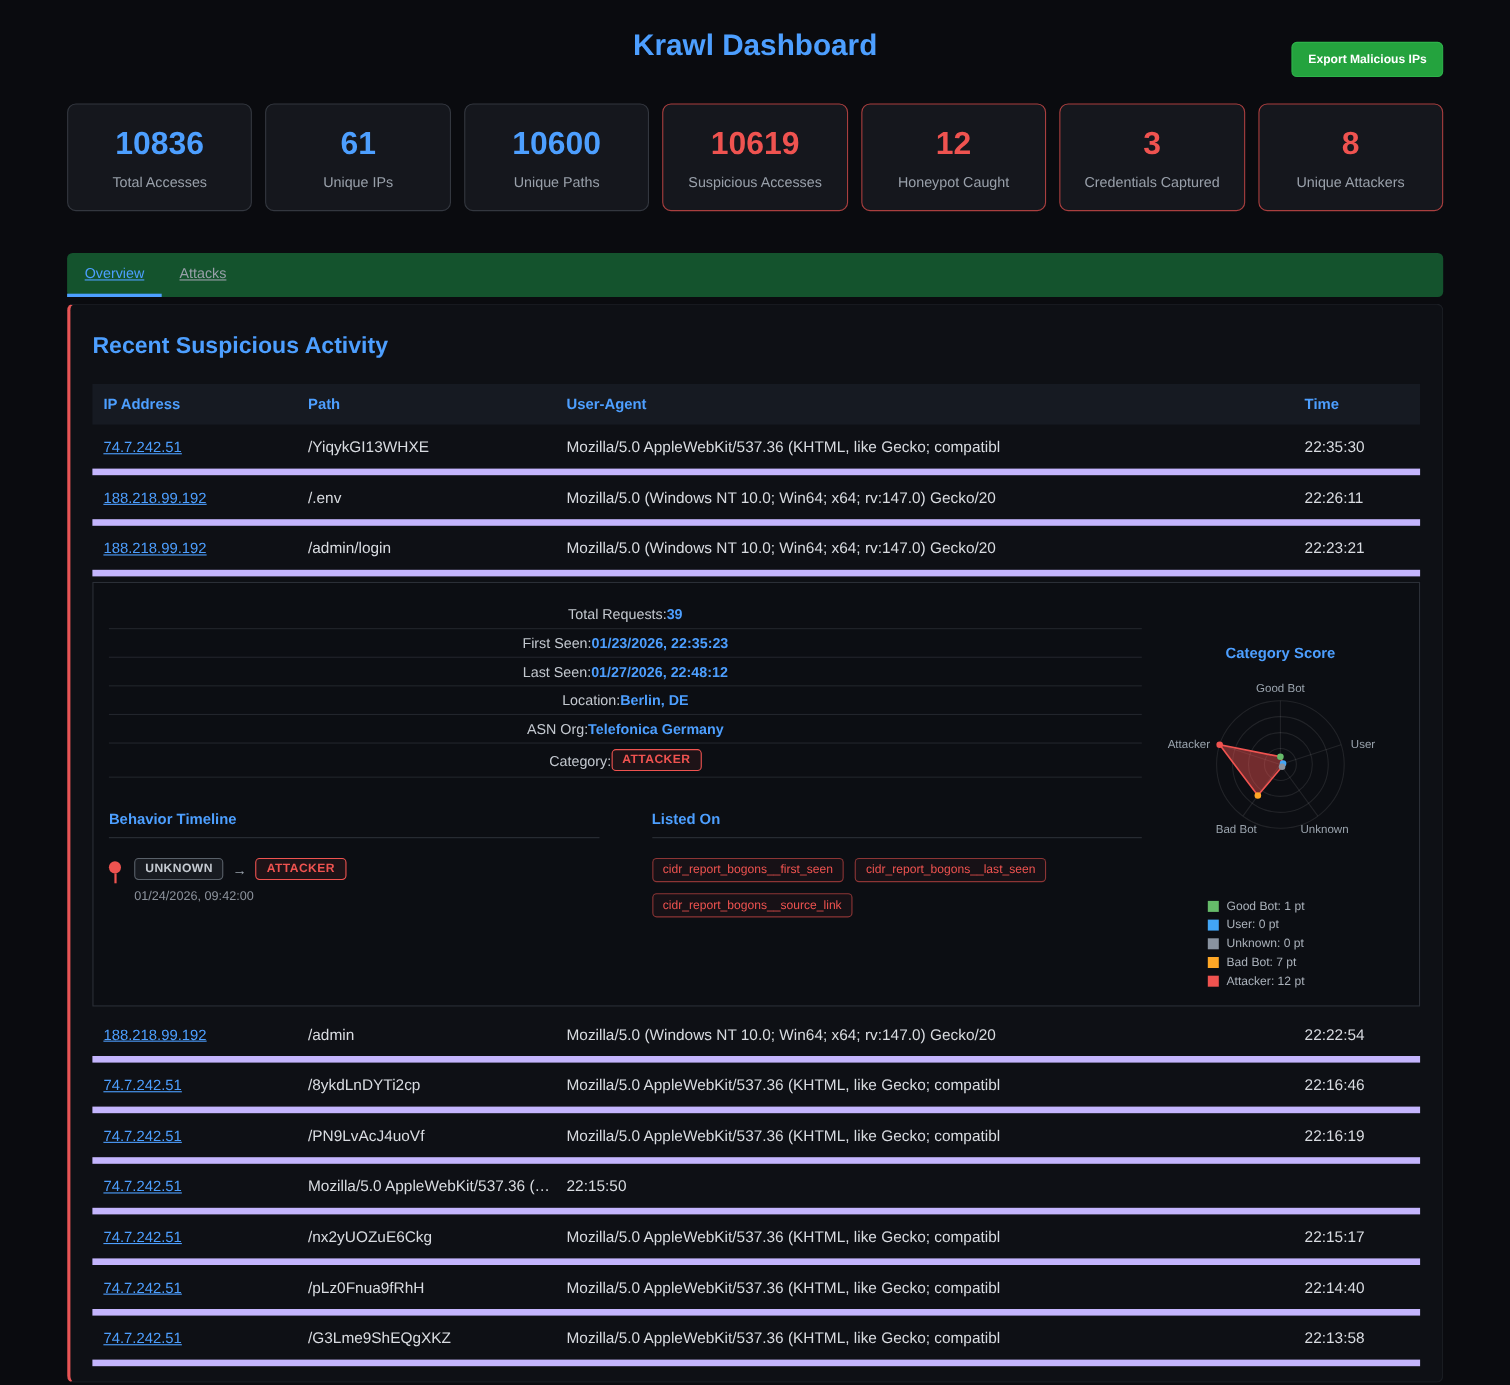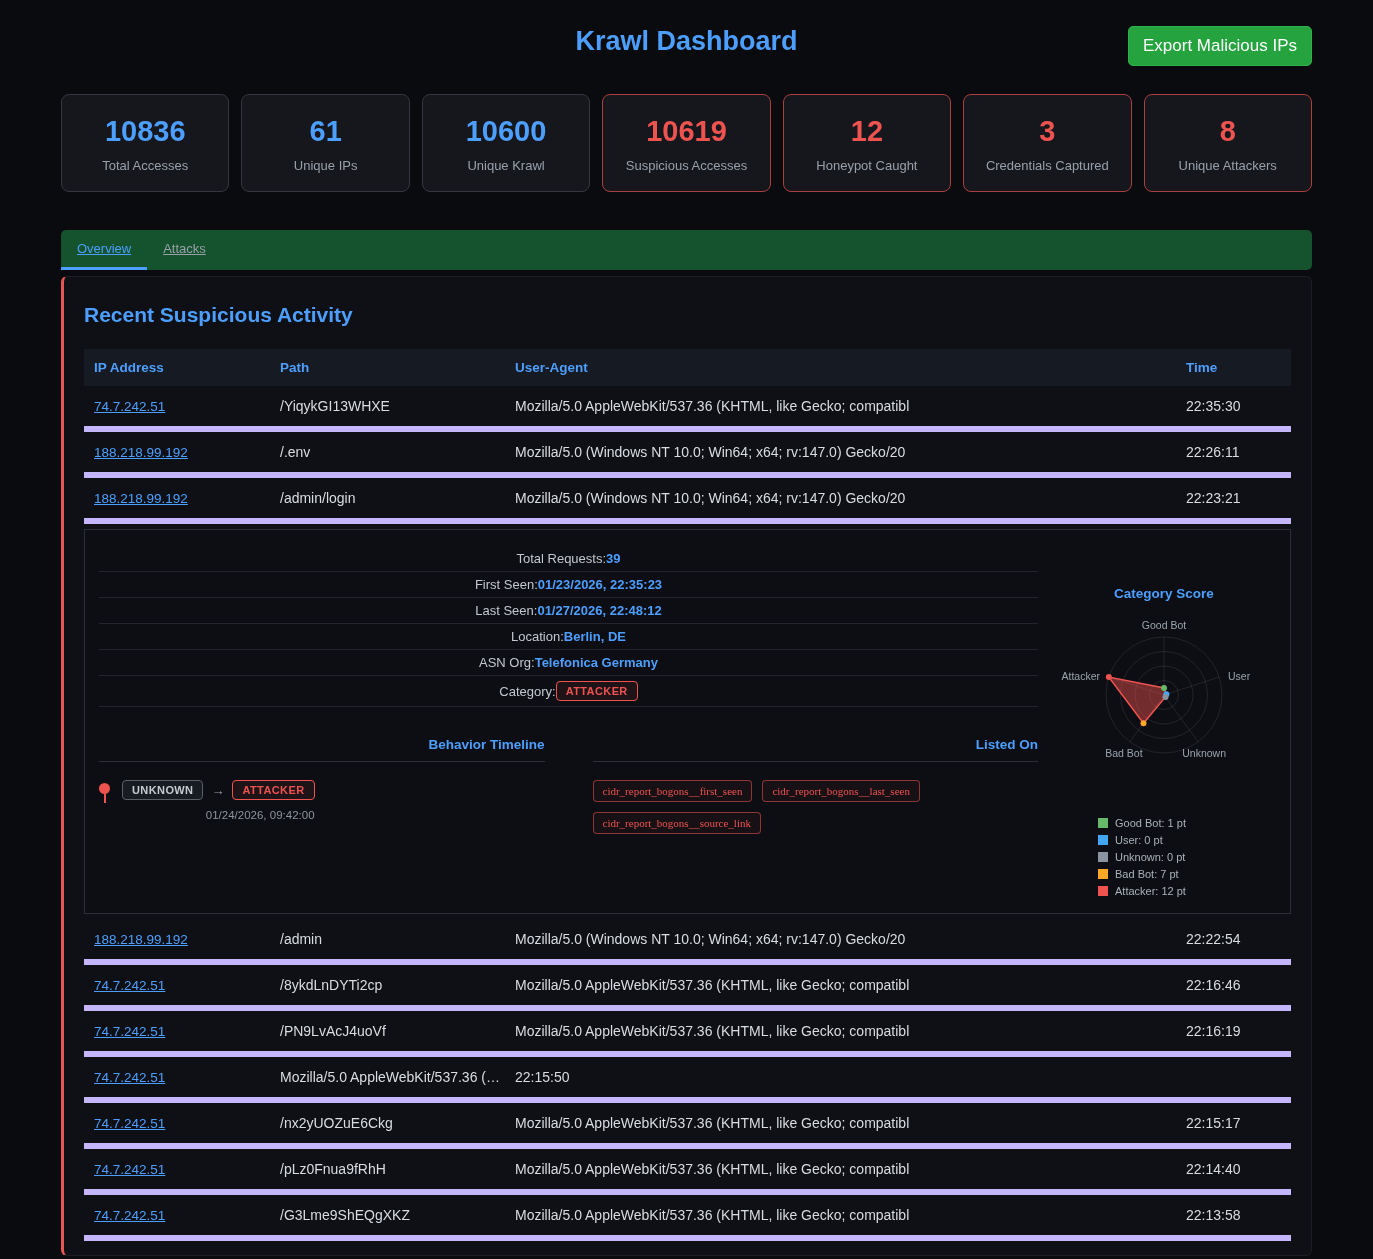--- a/index.html
+++ b/index.html
@@ -8,22 +8,22 @@
     width:1373px; min-height:1259px; margin:0;
     font-family:"Liberation Sans", sans-serif;
     color:#d9dce1;
   }
   .page { padding:22px 61px 18px; }
 
   
   .topbar { position:relative; height:44px; margin-bottom:28px; }
   .title { position:absolute; left:50%; transform:translateX(-50%); top:4px;
            font-size:27px; font-weight:bold; color:#4d9fff; white-space:nowrap; }
-  .export-btn { position:absolute; right:0; top:4px; background:#24a33e; color:#fff;
-                border:1px solid #2db24a; border-radius:5px; font-size:17px; font-weight:normal;
+  .export-btn { position:absolute; right:0; top:16px; background:#24a33e; color:#fff;
+                border:1px solid #2db24a; border-radius:5px; font-size:11px; font-weight:bold;
                 padding:9px 14px; cursor:pointer; font-family:inherit; }
 
   
   .stats-row { display:flex; gap:12px; margin-bottom:38px; }
   .stat-card { flex:1; background:#15171d; border:1px solid #33373f; border-radius:8px;
                text-align:center; padding:20px 8px 18px; }
   .stat-card.alert { border-color:#a93f3f; }
   .stat-value { font-size:29px; font-weight:bold; color:#4d9fff; margin-bottom:10px; }
   .stat-card.alert .stat-value { color:#ef5350; }
   .stat-label { font-size:13px; color:#99a0aa; }
@@ -55,34 +55,34 @@
   .detail-left { flex:1; min-width:0; }
   .field-row { display:flex; justify-content:center; align-items:center;
                padding:5px 0; border-bottom:1px solid #22252c; font-size:13px; min-height:26px; }
   .field-label { color:#c3c8cf; }
   .field-value { color:#4d9fff; font-weight:bold; }
   .badge { display:inline-block; font-size:11px; font-weight:bold; letter-spacing:0.4px;
            padding:3px 9px; border-radius:4px; }
   .badge-red { color:#ef5350; border:1px solid #ef5350; background:rgba(239,83,80,0.08); }
   .badge-gray { color:#c6cbd2; border:1px solid #596069; background:#181b21; }
   .sub-cols { display:flex; gap:48px; margin-top:30px; }
-  .sub-col { flex:1; min-width:0;text-align:right; }
+  .sub-col { flex:1; min-width:0; }
   .sub-title { font-size:13.5px; font-weight:bold; color:#4d9fff; padding-bottom:9px;
                border-bottom:1px solid #2b2f37; margin:0 0 18px; }
   .timeline-item { display:flex; gap:12px; }
   .timeline-dot { width:11px; height:11px; border-radius:50%; background:#ef5350;
                   margin-top:3px; position:relative; flex:none; }
   .timeline-dot::after { content:""; position:absolute; left:4.5px; top:11px; width:2px;
                          height:9px; background:#ef5350; }
   .timeline-badges { display:flex; align-items:center; gap:8px; }
   .timeline-arrow { color:#99a0aa; font-size:13px; }
   .timeline-time { font-size:11.5px; color:#8d939d; margin-top:9px; }
   .listed-badges { display:flex; flex-wrap:wrap; gap:10px; }
   .listed-badge { font-size:11px; color:#ef5350; border:1px solid rgba(239,83,80,0.55);
-                  background:rgba(239,83,80,0.05); padding:4px 9px; border-radius:4px; cursor:pointer;font-family:Liberation Serif, serif; }
+                  background:rgba(239,83,80,0.05); padding:4px 9px; border-radius:4px; cursor:pointer; }
 
   
   .detail-right { width:224px; flex:none; text-align:center; padding-top:40px; }
   .chart-title { font-size:13.5px; font-weight:bold; color:#4d9fff; margin:0 0 2px; }
   .legend { display:flex; flex-direction:column; gap:5px; align-items:flex-start;
             padding-left:46px; margin-top:10px;justify-content:flex-end; }
   .legend-item { display:flex; align-items:center; gap:7px; font-size:11px; color:#aab1ba; }
   .legend-swatch { width:10px; height:10px; flex:none; }
 </style>
 </head>
@@ -99,21 +99,21 @@
       <div class="stat-card">
         <div class="stat-value">10836</div>
         <div class="stat-label">Total Accesses</div>
       </div>
       <div class="stat-card">
         <div class="stat-value">61</div>
         <div class="stat-label">Unique IPs</div>
       </div>
       <div class="stat-card">
         <div class="stat-value">10600</div>
-        <div class="stat-label">Unique Krawl</div>
+        <div class="stat-label">Unique Paths</div>
       </div>
       <div class="stat-card alert">
         <div class="stat-value">10619</div>
         <div class="stat-label">Suspicious Accesses</div>
       </div>
       <div class="stat-card alert">
         <div class="stat-value">12</div>
         <div class="stat-label">Honeypot Caught</div>
       </div>
       <div class="stat-card alert">

